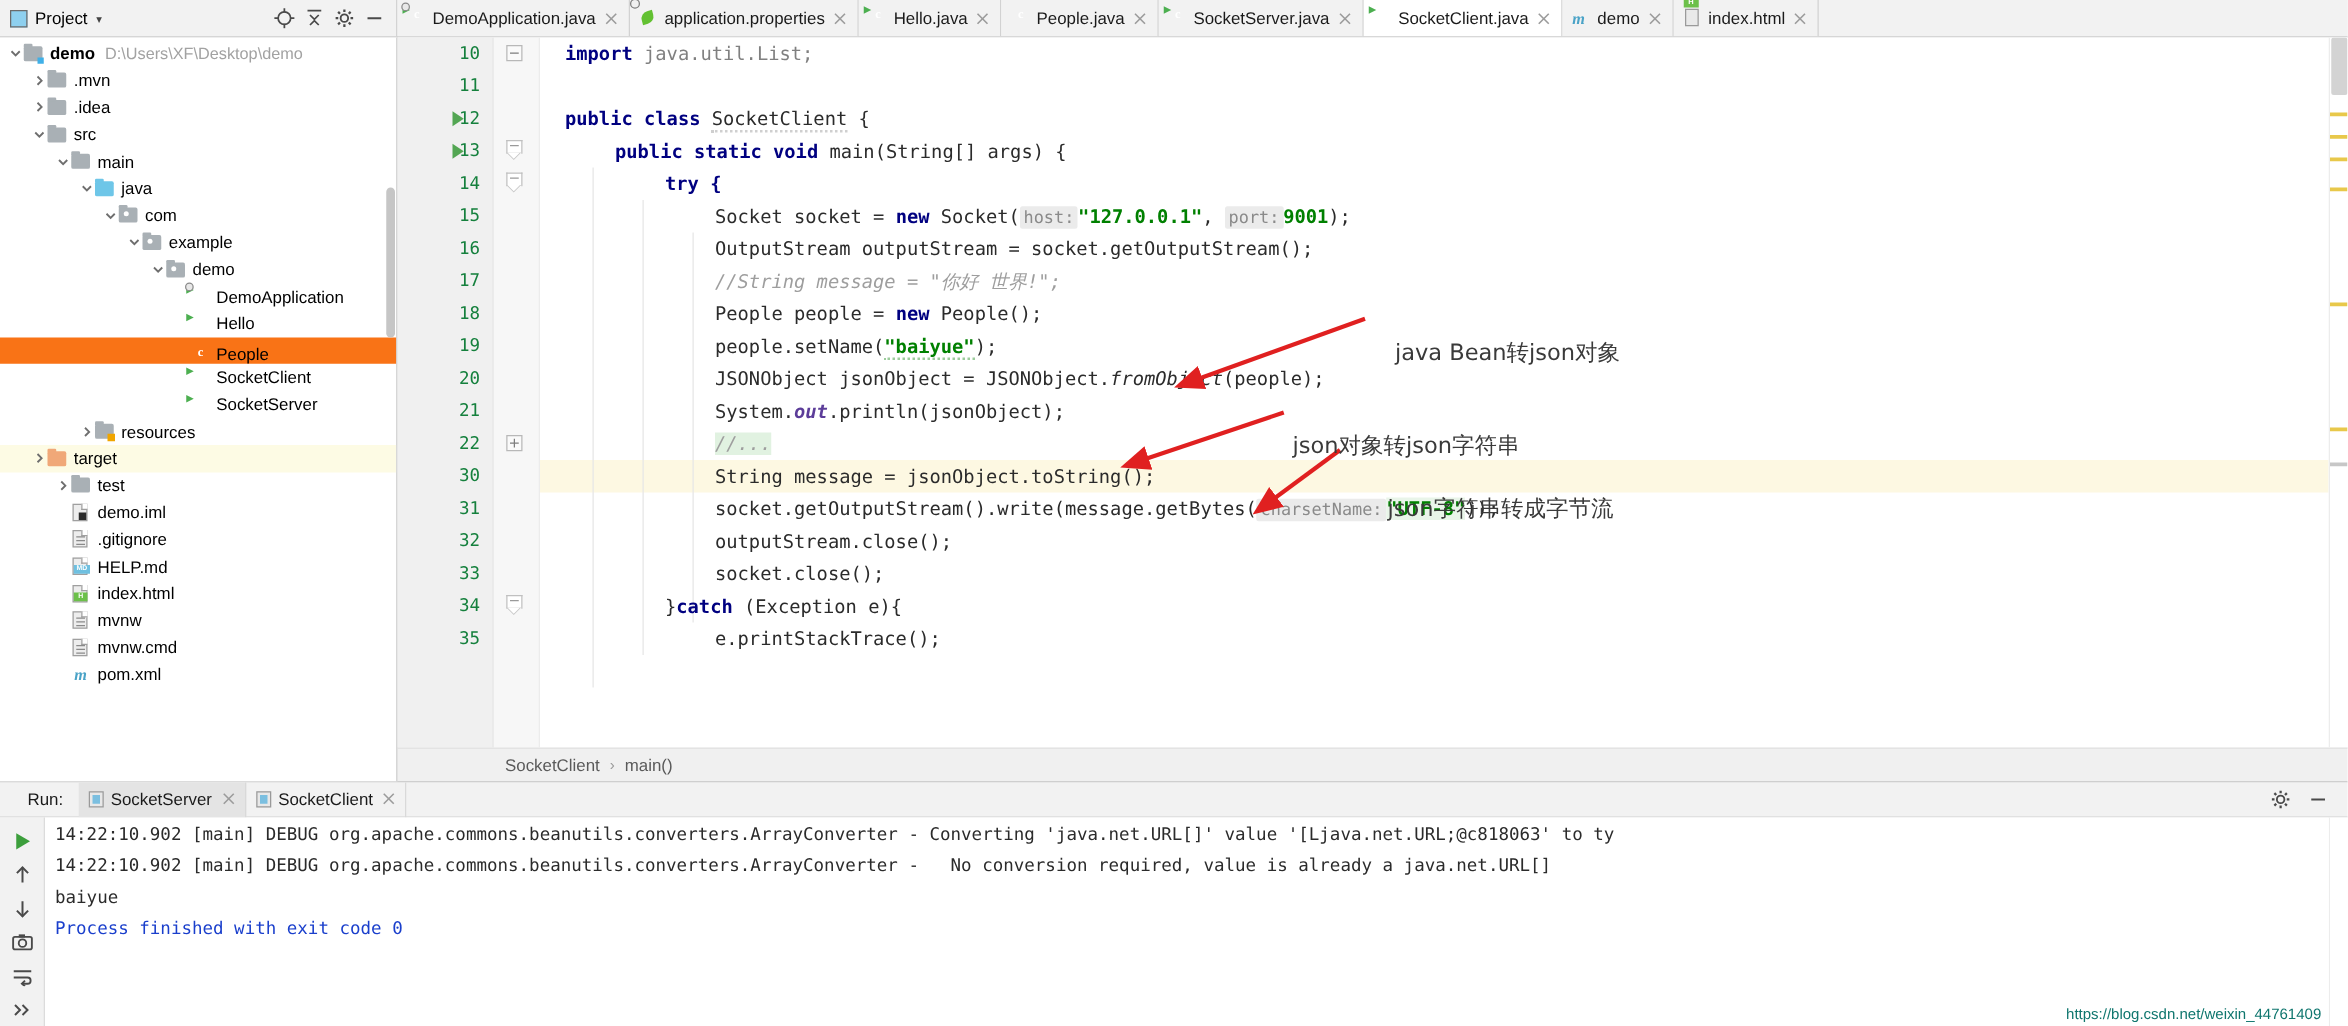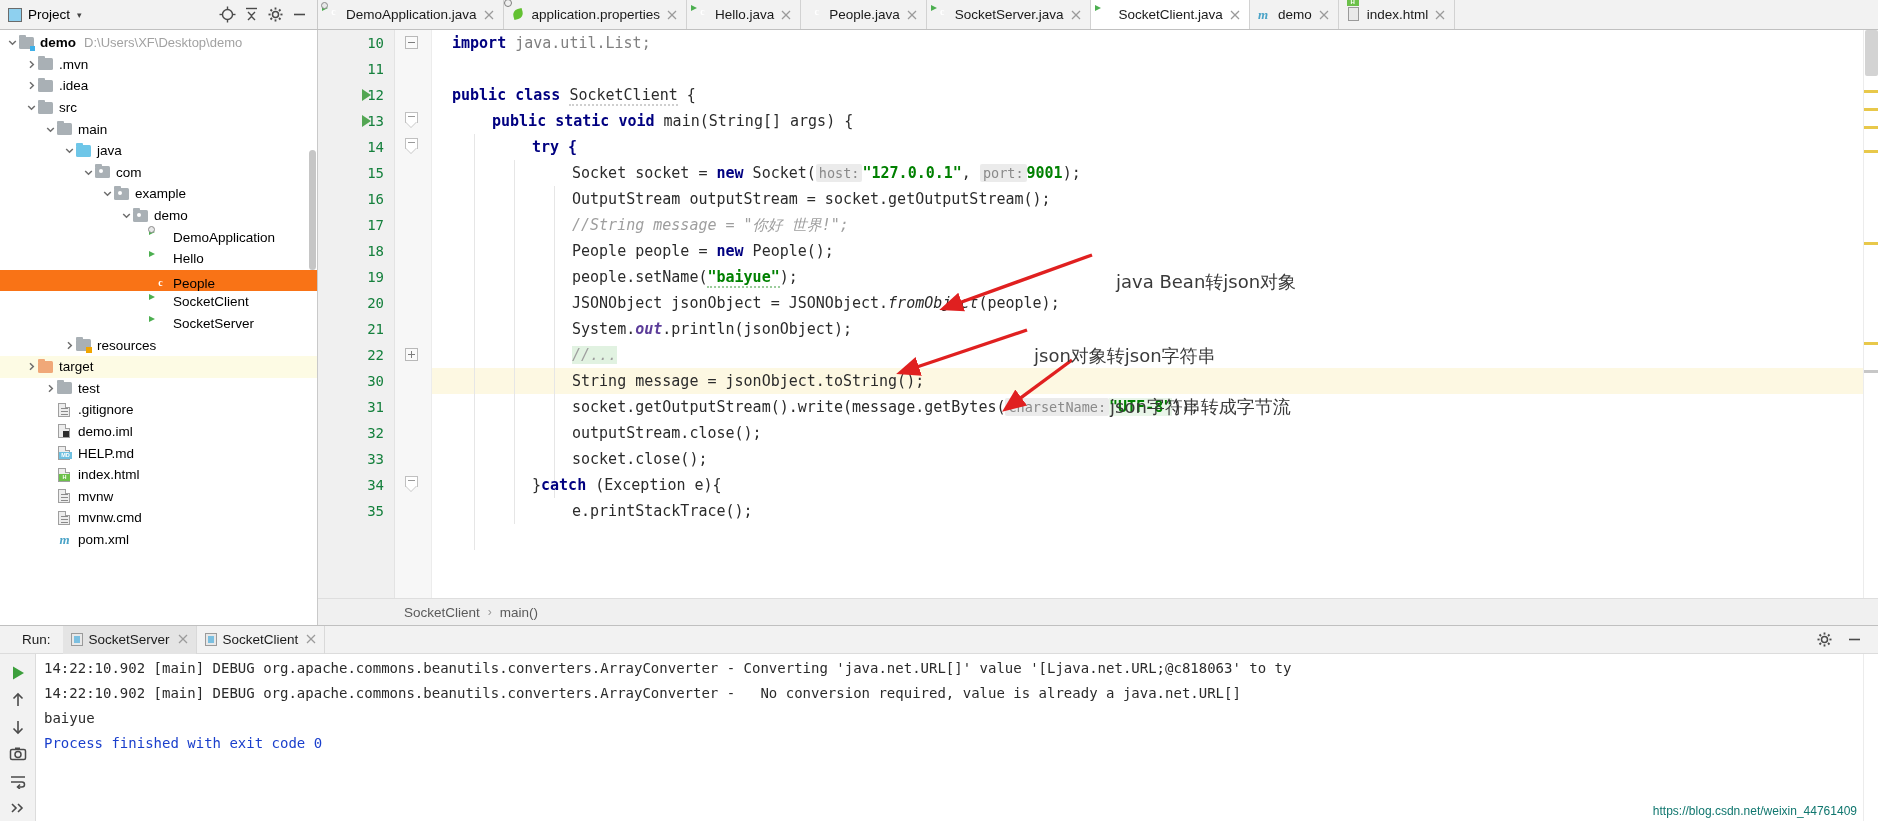--- a/index.html
+++ b/index.html
@@ -500,35 +500,35 @@
             </span>
           </span>
           <span class="tlabel2">test</span>
         </div>
         <div class="trow">
           <span style="display:inline-block;width:38px;flex:0 0 38px;"></span>
           <span class="arrow"></span>
           <span class="ficon">
             <span class="fileic">
               <span class="corner"></span>
-              <span class="lines"></span>
-            </span>
-          </span>
-          <span class="tlabel2">.gitignore</span>
+              <span class="badge-iml"></span>
+            </span>
+          </span>
+          <span class="tlabel2">demo.iml</span>
         </div>
         <div class="trow">
           <span style="display:inline-block;width:38px;flex:0 0 38px;"></span>
           <span class="arrow"></span>
           <span class="ficon">
             <span class="fileic">
               <span class="corner"></span>
-              <span class="badge-iml"></span>
-            </span>
-          </span>
-          <span class="tlabel2">demo.iml</span>
+              <span class="lines"></span>
+            </span>
+          </span>
+          <span class="tlabel2">.gitignore</span>
         </div>
         <div class="trow">
           <span style="display:inline-block;width:38px;flex:0 0 38px;"></span>
           <span class="arrow"></span>
           <span class="ficon">
             <span class="fileic">
               <span class="corner"></span>
               <span class="badge-md">MD</span>
             </span>
           </span>

